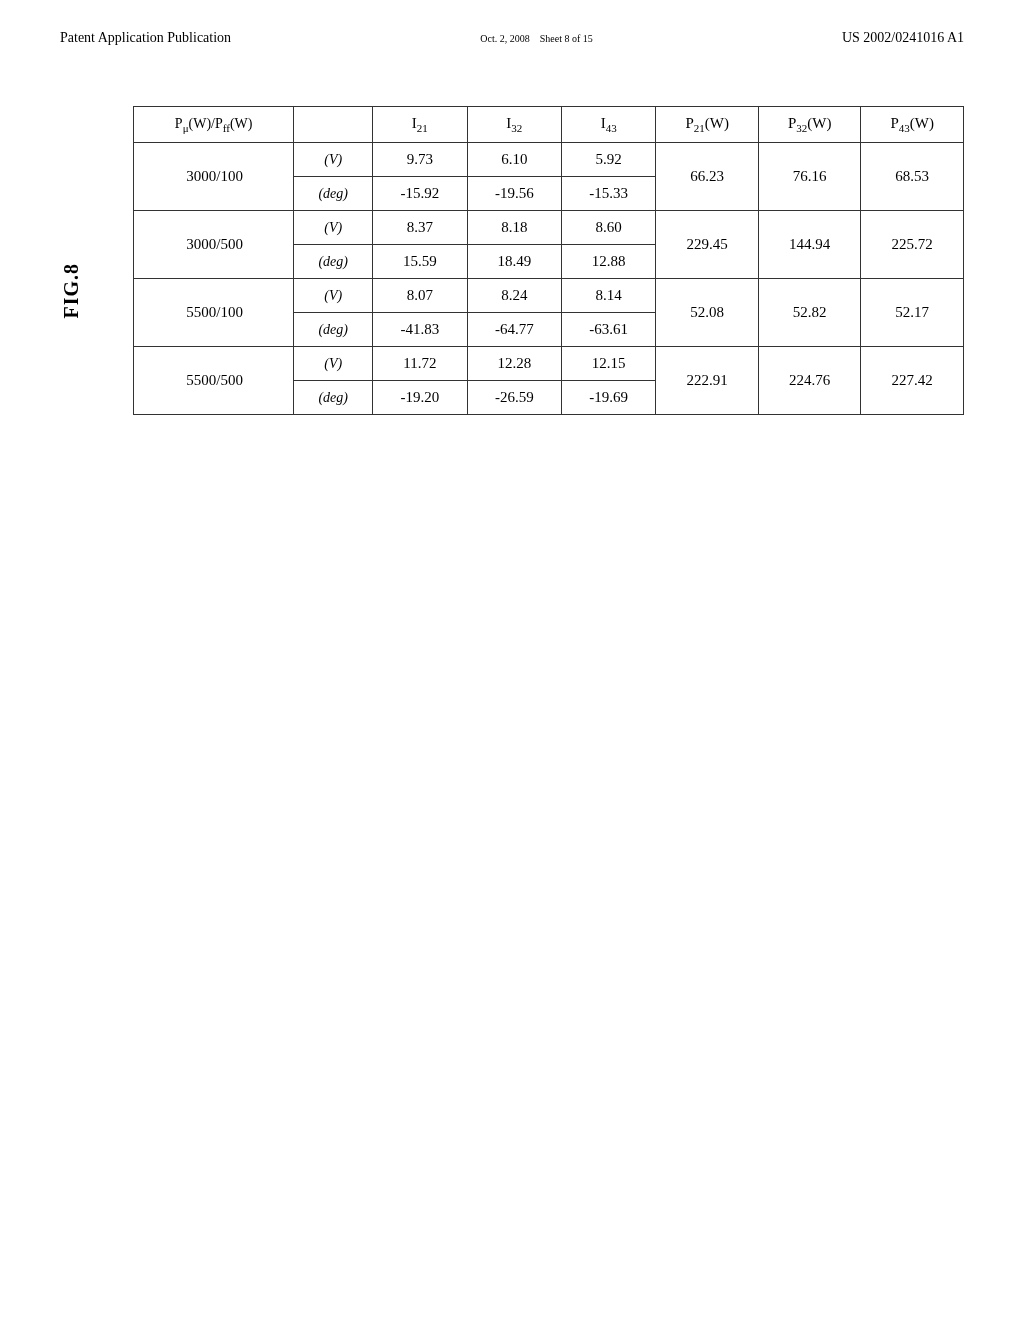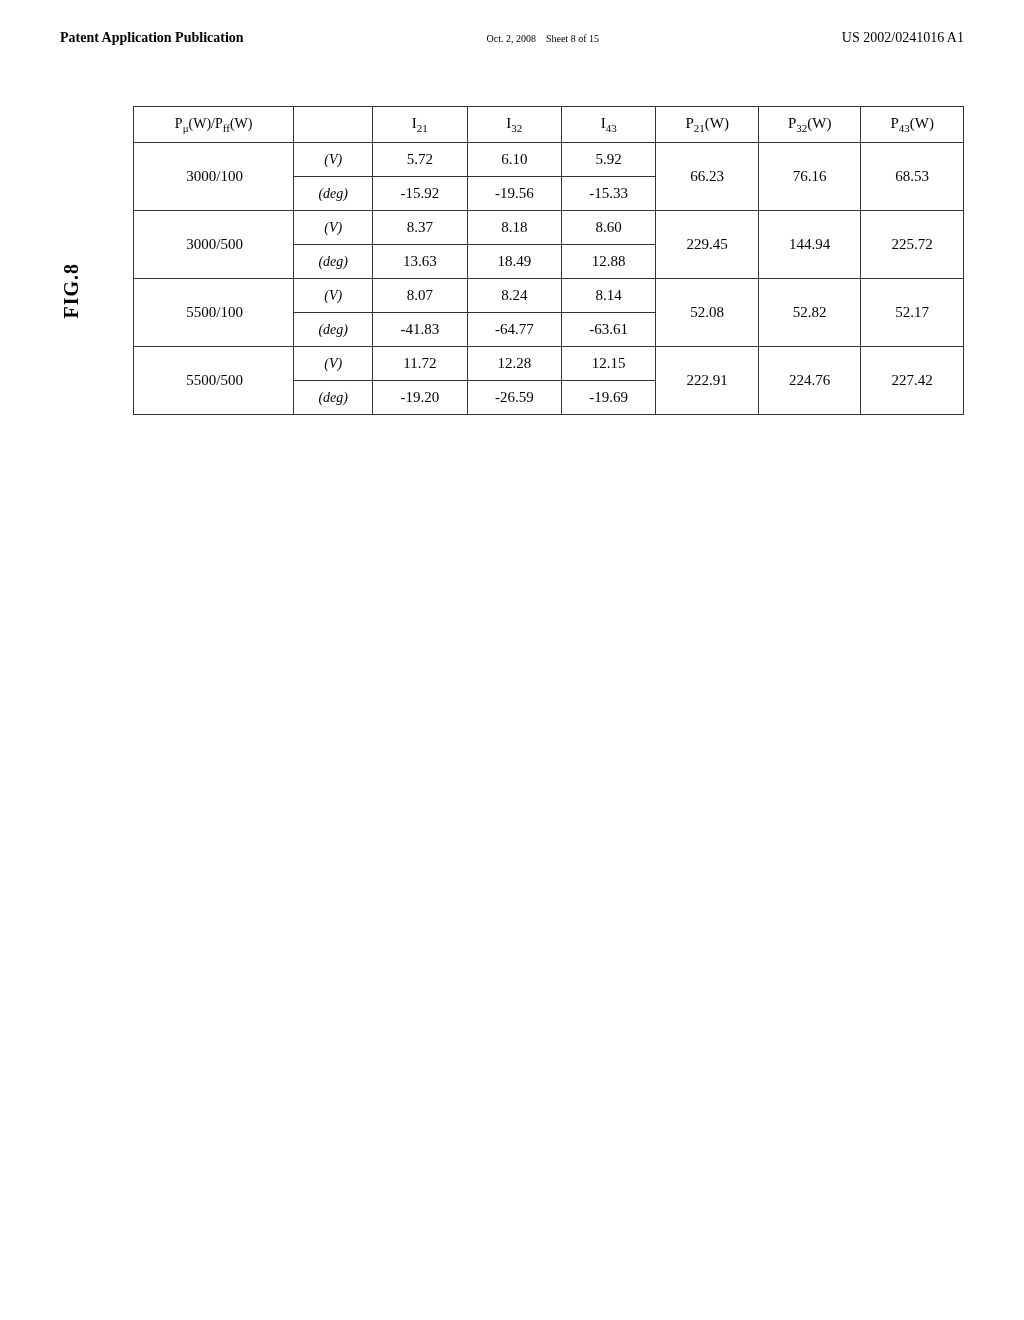--- a/index.html
+++ b/index.html
@@ -14,21 +14,21 @@
 
     
     .page-header {
       display: flex;
       justify-content: space-between;
       align-items: center;
       padding: 30px 60px 20px 60px;
       font-size: 14px;
     }
     .header-left {
-      font-weight: bold;
+      font-weight: normal;
       font-size: 14px;
     }
     .header-center {
       font-size: 10px;
     }
     .header-right {
       font-size: 14px;
     }
 
     
@@ -119,21 +119,21 @@
           <th>P<sub>21</sub>(W)</th>
           <th>P<sub>32</sub>(W)</th>
           <th>P<sub>43</sub>(W)</th>
         </tr>
       </thead>
       <tbody>
 
         <tr>
           <td rowspan="2" class="param-cell">3000/100</td>
           <td class="unit-cell">(V)</td>
-          <td>5.72</td>
+          <td>9.73</td>
           <td>6.10</td>
           <td>5.92</td>
           <td rowspan="2">66.23</td>
           <td rowspan="2">76.16</td>
           <td rowspan="2">68.53</td>
         </tr>
         <tr>
           <td class="unit-cell">(deg)</td>
           <td>-15.92</td>
           <td>-19.56</td>
@@ -145,21 +145,21 @@
           <td class="unit-cell">(V)</td>
           <td>8.37</td>
           <td>8.18</td>
           <td>8.60</td>
           <td rowspan="2">229.45</td>
           <td rowspan="2">144.94</td>
           <td rowspan="2">225.72</td>
         </tr>
         <tr>
           <td class="unit-cell">(deg)</td>
-          <td>13.63</td>
+          <td>15.59</td>
           <td>18.49</td>
           <td>12.88</td>
         </tr>
 
         <tr>
           <td rowspan="2" class="param-cell">5500/100</td>
           <td class="unit-cell">(V)</td>
           <td>8.07</td>
           <td>8.24</td>
           <td>8.14</td>

